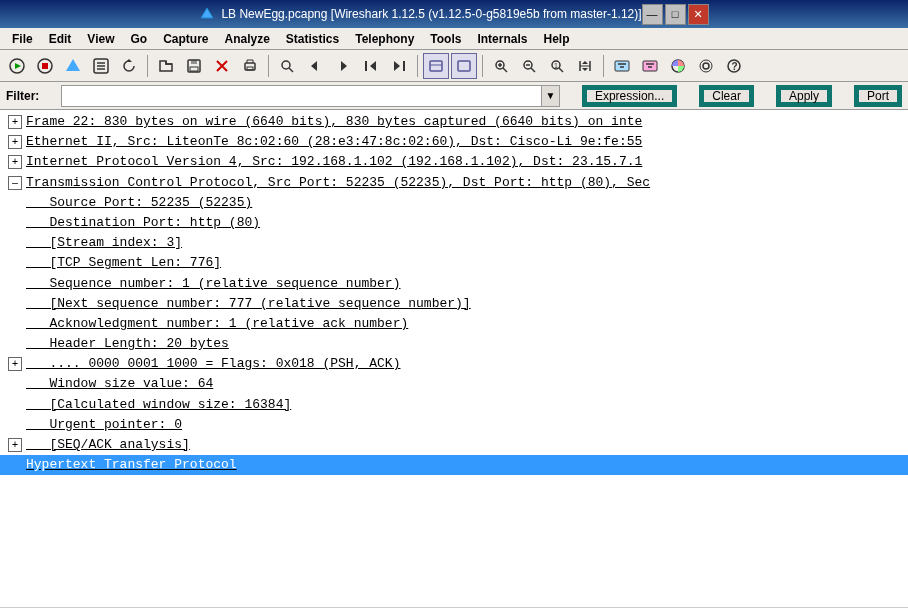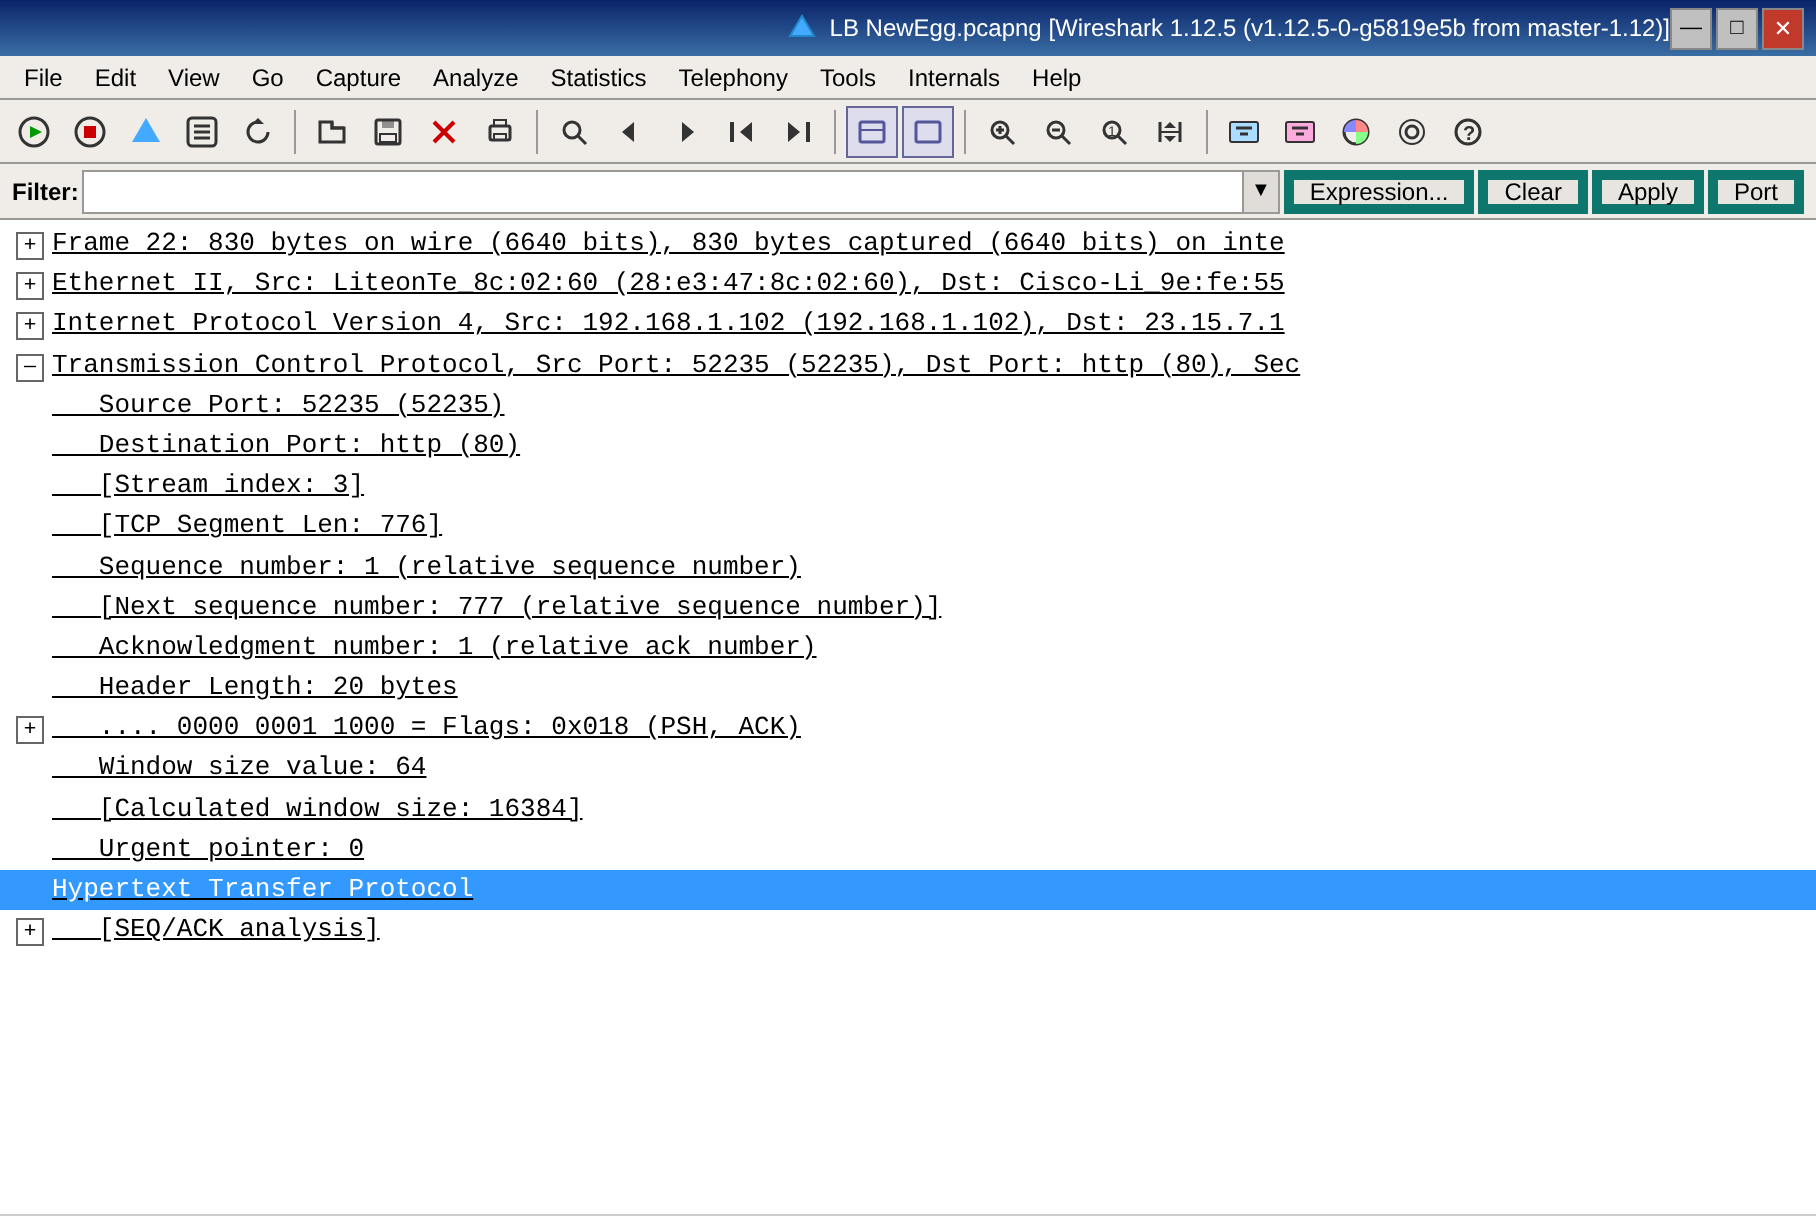--- a/index.html
+++ b/index.html
@@ -5,21 +5,21 @@
     * { margin: 0; padding: 0; box-sizing: border-box; }
     body { font-family: 'Segoe UI', Arial, sans-serif; font-size: 12px; background: #d4d0c8; overflow: hidden; width: 908px; height: 608px; }
 
     
     .title-bar {
       background: linear-gradient(to bottom, #0a246a, #3a6ea5);
       color: white;
       height: 28px;
       display: flex;
       align-items: center;
-      justify-content: flex-end;
+      justify-content: center;
       padding: 0 6px;
       user-select: none;
     }
     .title-bar-left { display: flex; align-items: center; gap: 6px; }
     .title-bar-icon { width: 16px; height: 16px; display: flex; align-items: center; justify-content: center; }
     .title-text { font-size: 12px; color: white; }
     .title-buttons { display: flex; gap: 2px; }
     .title-btn {
       width: 21px; height: 21px; display: flex; align-items: center; justify-content: center;
       background: #c0c0c0; border: 1px solid #888; cursor: pointer; font-size: 11px; color: #000;
@@ -36,20 +36,21 @@
       padding: 0 4px;
     }
     .menu-item {
       padding: 2px 8px;
       cursor: pointer;
       font-size: 12px;
       color: #000;
       height: 22px;
       display: flex;
       align-items: center;
+      font-weight: bold;
     }
 
     
     .toolbar {
       background: #f0ede8;
       border-bottom: 1px solid #999;
       height: 32px;
       display: flex;
       align-items: center;
       padding: 2px 4px;
@@ -68,21 +69,21 @@
     .toolbar-btn.active { background: #dde; border: 1px solid #669; }
 
     
     .filter-bar {
       background: #f0ede8;
       border-bottom: 1px solid #999;
       height: 28px;
       display: flex;
       align-items: center;
       padding: 2px 6px;
-      gap: 2px;
+      gap: 22px;
     }
     .filter-label { font-size: 12px; font-weight: bold; color: #000; }
     .filter-input-wrap { display: flex; align-items: center; flex: 1; }
     .filter-input {
       flex: 1;
       height: 22px;
       border: 1px solid #999;
       background: white;
       padding: 0 4px;
       font-size: 12px;
@@ -365,16 +366,16 @@
       <div class="detail-row"><span style="display: inline-block; width: 18px;"></span><span>&nbsp;&nbsp;&nbsp;[Stream index: 3]</span></div>
       <div class="detail-row"><span style="display: inline-block; width: 18px;"></span><span>&nbsp;&nbsp;&nbsp;[TCP Segment Len: 776]</span></div>
       <div class="detail-row"><span style="display: inline-block; width: 18px;"></span><span>&nbsp;&nbsp;&nbsp;Sequence number: 1     (relative sequence number)</span></div>
       <div class="detail-row"><span style="display: inline-block; width: 18px;"></span><span>&nbsp;&nbsp;&nbsp;[Next sequence number: 777     (relative sequence number)]</span></div>
       <div class="detail-row"><span style="display: inline-block; width: 18px;"></span><span>&nbsp;&nbsp;&nbsp;Acknowledgment number: 1     (relative ack number)</span></div>
       <div class="detail-row"><span style="display: inline-block; width: 18px;"></span><span>&nbsp;&nbsp;&nbsp;Header Length: 20 bytes</span></div>
       <div class="detail-row"><span class="expand-btn">+</span><span>&nbsp;&nbsp;&nbsp;.... 0000 0001 1000 = Flags: 0x018 (PSH, ACK)</span></div>
       <div class="detail-row"><span style="display: inline-block; width: 18px;"></span><span>&nbsp;&nbsp;&nbsp;Window size value: 64</span></div>
       <div class="detail-row"><span style="display: inline-block; width: 18px;"></span><span>&nbsp;&nbsp;&nbsp;[Calculated window size: 16384]</span></div>
       <div class="detail-row"><span style="display: inline-block; width: 18px;"></span><span>&nbsp;&nbsp;&nbsp;Urgent pointer: 0</span></div>
+      <div class="detail-row"><span class="expand-btn">+</span><span>&nbsp;&nbsp;&nbsp;[SEQ/ACK analysis]</span></div>
       <div class="detail-row selected"><span style="display: inline-block; width: 18px;"></span><span>Hypertext Transfer Protocol</span></div>
-      <div class="detail-row"><span class="expand-btn">+</span><span>&nbsp;&nbsp;&nbsp;[SEQ/ACK analysis]</span></div>
     </div>
 </div>
 
 </body></html>

